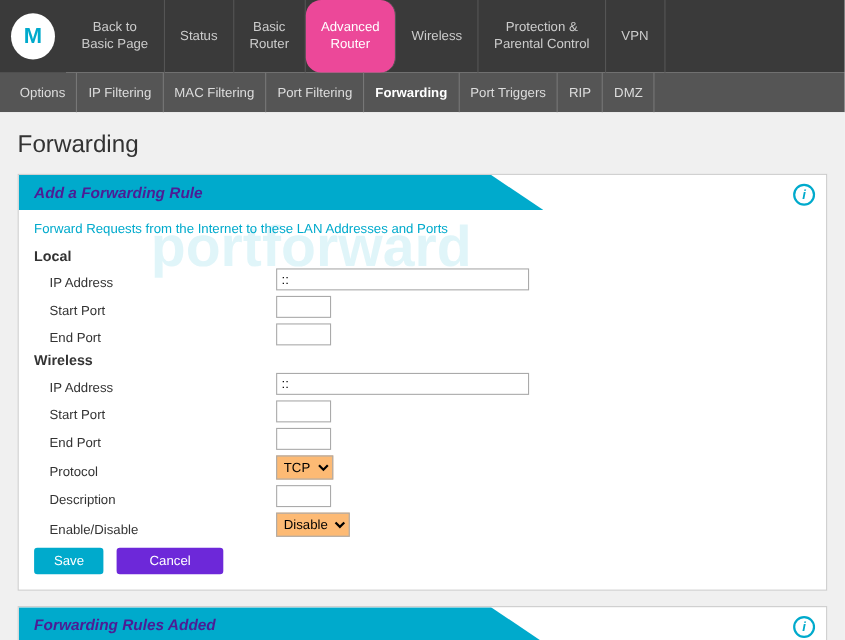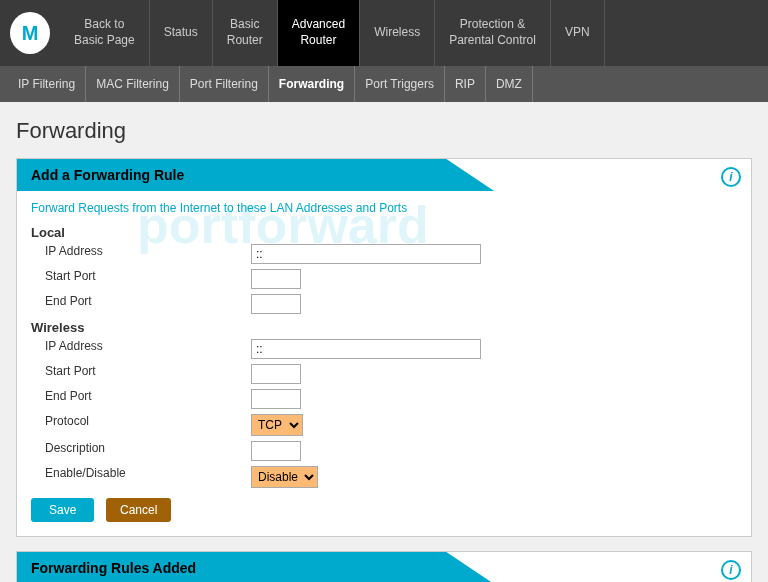--- a/index.html
+++ b/index.html
@@ -41,22 +41,23 @@
       text-align: center;
       padding: 0 14px;
       cursor: pointer;
       border-right: 1px solid #555;
       line-height: 1.3;
     }
     .top-nav .nav-item:first-of-type {
       border-left: 1px solid #555;
     }
     .top-nav .nav-item.active {
-      background: #000000;
+      background: #ec4899;
       color: white;
+      border-radius: 14px;
     }
 
     
     .sub-nav {
       background: #555;
       display: flex;
       align-items: center;
       height: 36px;
       padding: 0 8px;
     }
@@ -90,26 +91,27 @@
 
     
     .card {
       background: white;
       border: 1px solid #ccc;
       margin-bottom: 14px;
       position: relative;
     }
     .card-header {
       background: #00aacc;
-      color: #000000;
+      color: #4c1d95;
       font-size: 14px;
       font-weight: bold;
       padding: 8px 14px;
       clip-path: polygon(0 0, 90% 0, 100% 100%, 0 100%);
       width: 65%;
+      font-style: italic;
     }
     .card-info-icon {
       position: absolute;
       top: 8px;
       right: 10px;
       width: 20px;
       height: 20px;
       border: 2px solid #00aacc;
       border-radius: 50%;
       color: #00aacc;
@@ -150,21 +152,21 @@
       font-weight: bold;
       font-size: 13px;
       color: #333;
       margin-top: 6px;
       margin-bottom: 4px;
       position: relative;
       z-index: 1;
     }
     .form-row {
       display: flex;
-      align-items: flex-start;
+      align-items: flex-end;
       margin-bottom: 5px;
       position: relative;
       z-index: 1;
     }
     .form-label {
       width: 220px;
       font-size: 12px;
       color: #333;
       padding-left: 14px;
     }
@@ -191,24 +193,24 @@
       background: #00aacc;
       color: white;
       border: none;
       padding: 5px 18px;
       font-size: 12px;
       cursor: pointer;
       border-radius: 3px;
       margin-right: 8px;
     }
     .btn-cancel {
-      background: #a16207;
+      background: #6d28d9;
       color: white;
       border: none;
-      padding: 5px 14px;
+      padding: 5px 30px;
       font-size: 12px;
       cursor: pointer;
       border-radius: 3px;
     }
     .btn-area {
       margin-top: 10px;
       position: relative;
       z-index: 1;
     }
   </style>
@@ -223,20 +225,21 @@
   <div class="nav-item">Back to<br>Basic Page</div>
   <div class="nav-item">Status</div>
   <div class="nav-item">Basic<br>Router</div>
   <div class="nav-item active">Advanced<br>Router</div>
   <div class="nav-item">Wireless</div>
   <div class="nav-item">Protection &amp;<br>Parental Control</div>
   <div class="nav-item">VPN</div>
 </nav>
 
 <nav class="sub-nav">
+  <div class="sub-item">Options</div>
   <div class="sub-item">IP Filtering</div>
   <div class="sub-item">MAC Filtering</div>
   <div class="sub-item">Port Filtering</div>
   <div class="sub-item active">Forwarding</div>
   <div class="sub-item">Port Triggers</div>
   <div class="sub-item">RIP</div>
   <div class="sub-item">DMZ</div>
 </nav>
 
 <div class="page-content">

